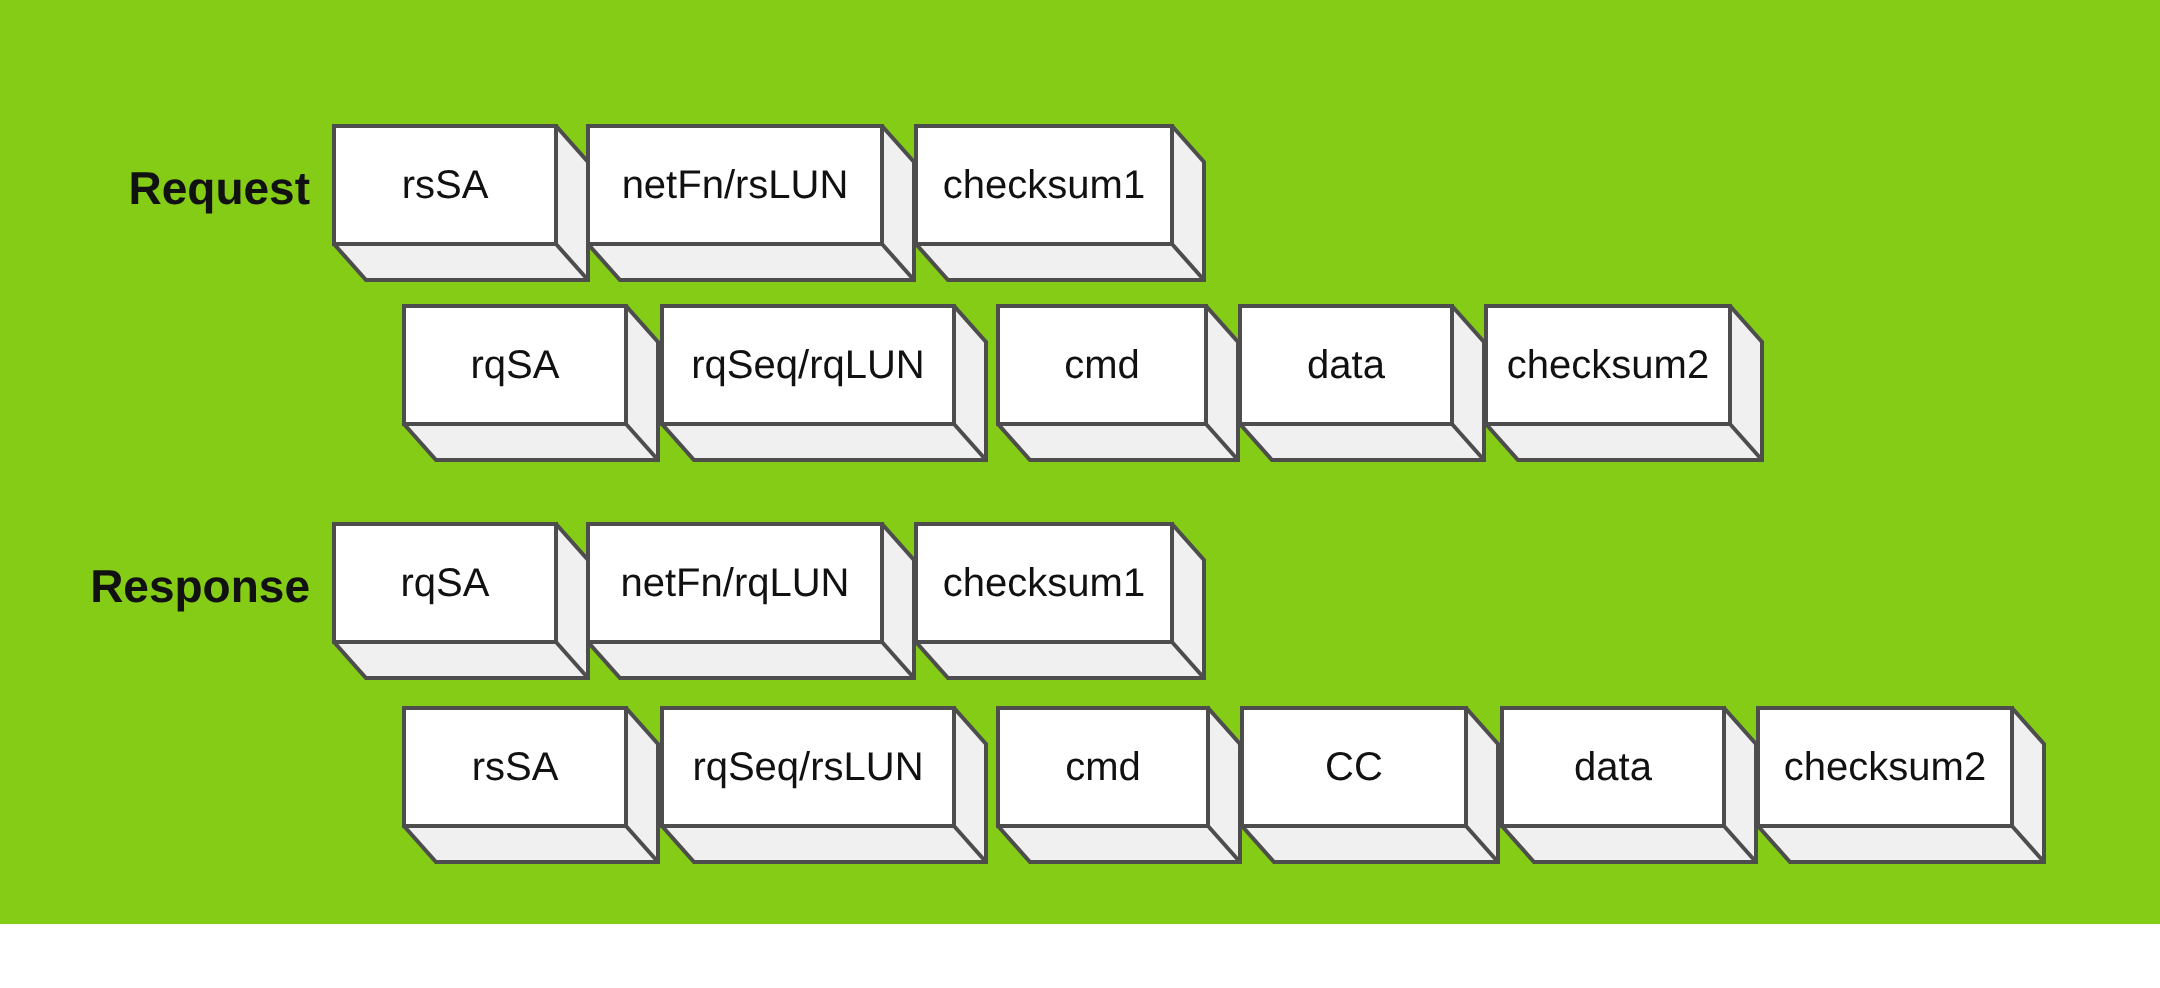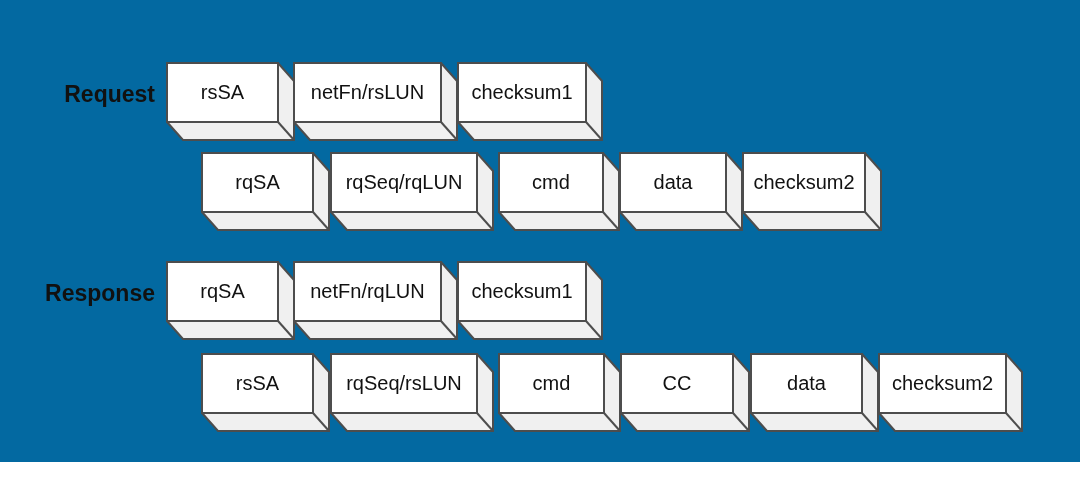--- a/index.html
+++ b/index.html
@@ -4,21 +4,21 @@
 <style>
   html, body {
     margin: 0;
     padding: 0;
     background: #ffffff;
   }
   #canvas {
     position: relative;
     width: 1080px;
     height: 462px;
-    background: #0369a1;
+    background: #84cc16;
     overflow: hidden;
   }
   svg { display: block; }
   .row-label {
     font: bold 23px "Liberation Sans", sans-serif;
     fill: #111111;
   }
   .box-label {
     font: 20px "Liberation Sans", sans-serif;
     fill: #111111;

